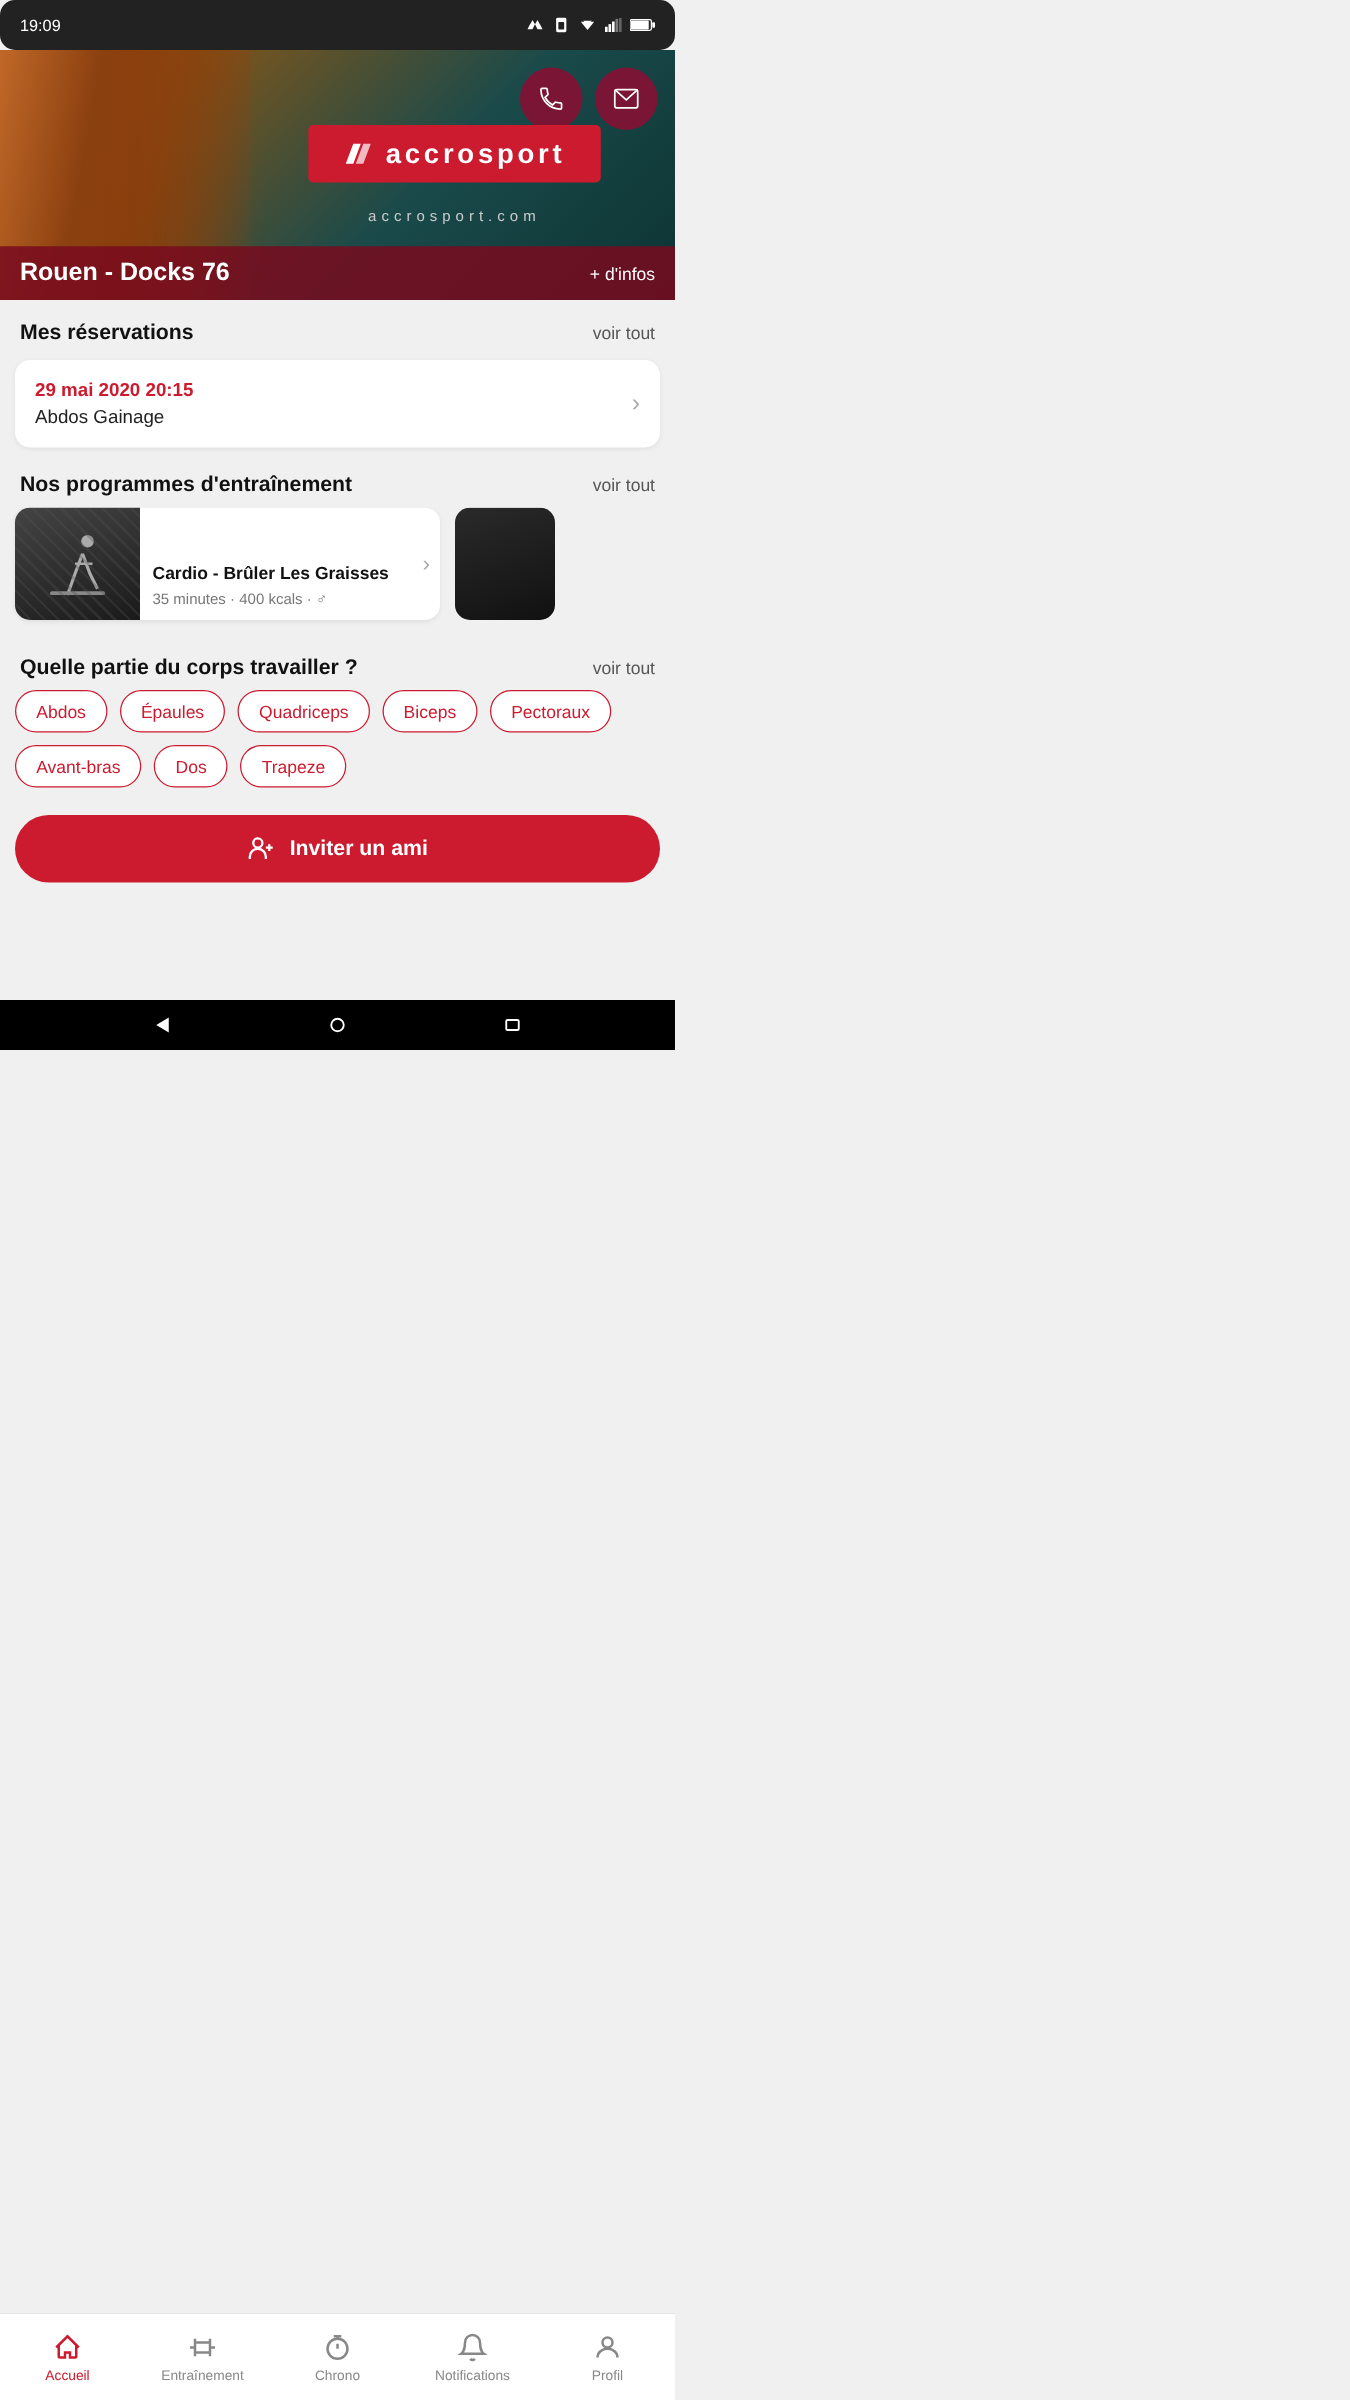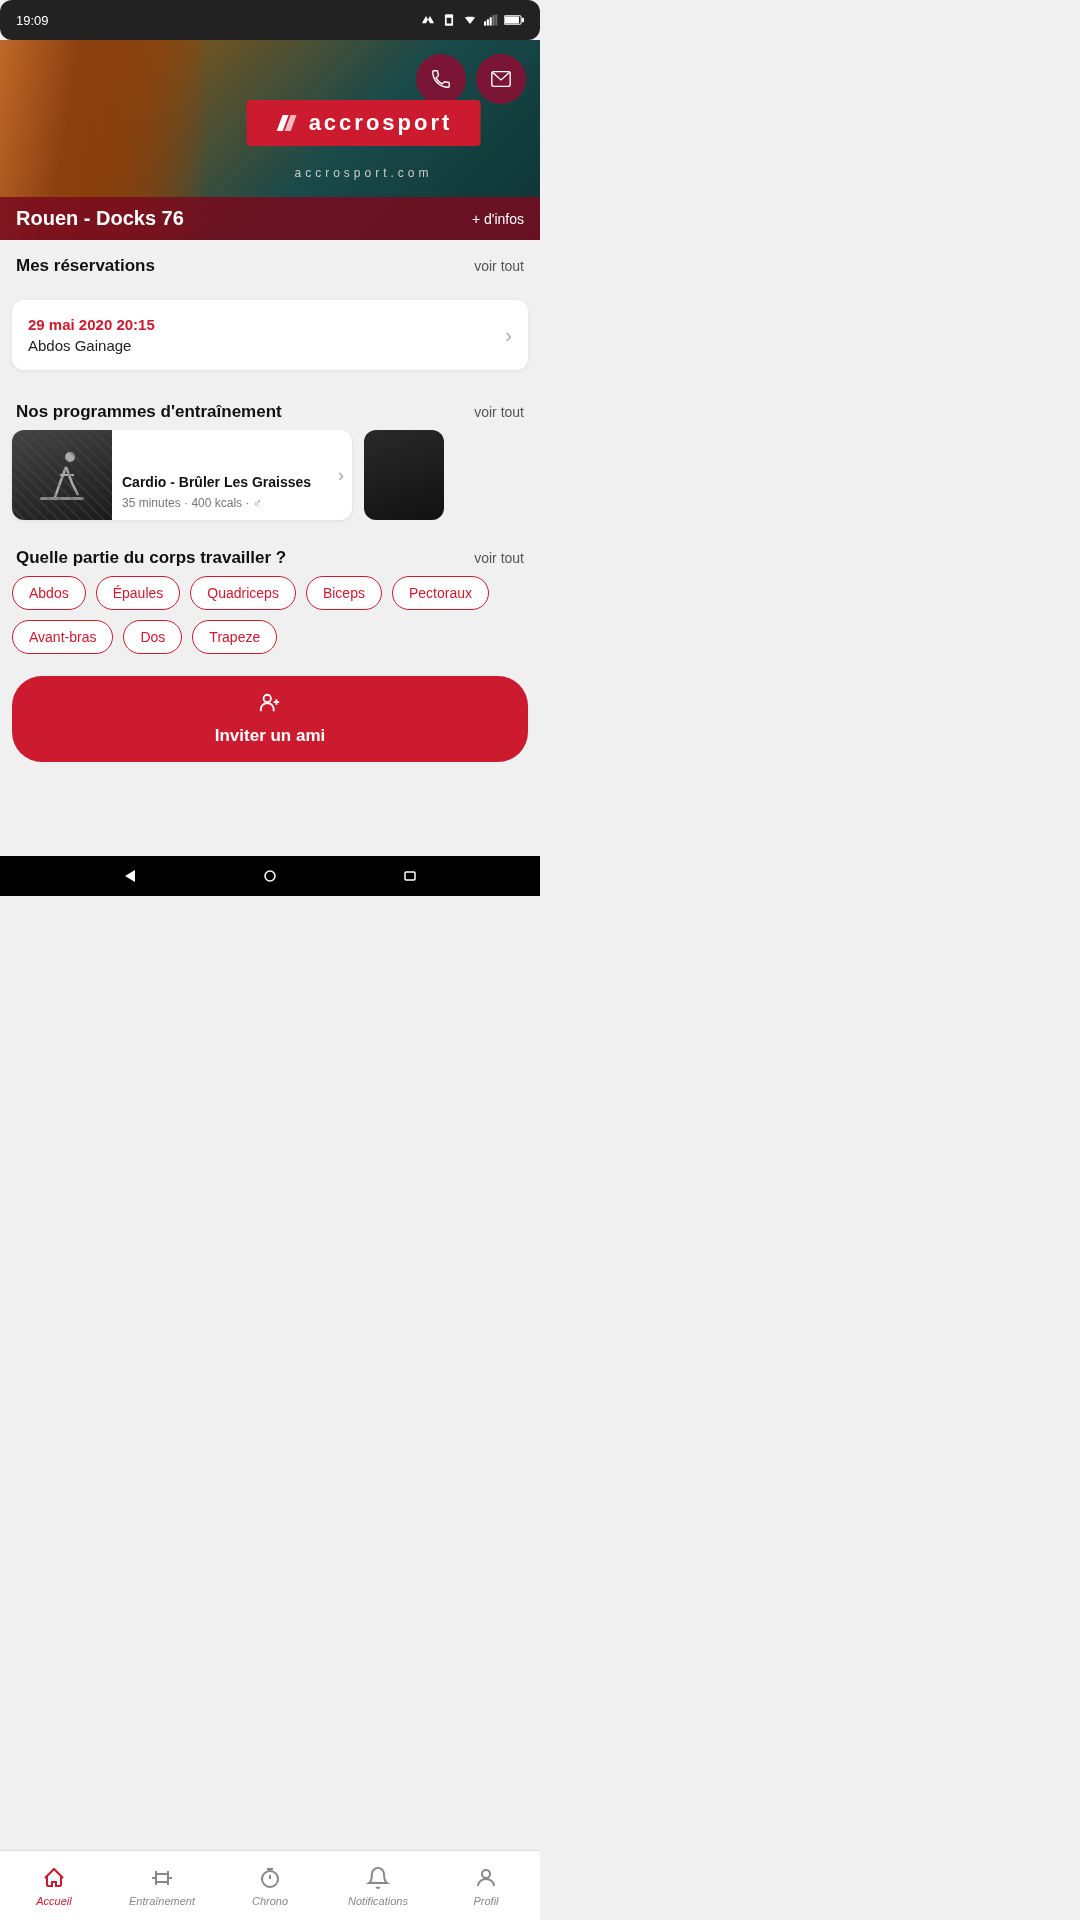--- a/index.html
+++ b/index.html
@@ -134,21 +134,21 @@
     }
     .section-link {
       font-size: 14px;
       color: #555;
     }
 
     
     .reservation-card {
       background: #fff;
       border-radius: 12px;
-      margin: 16px 12px;
+      margin: 4px 12px;
       padding: 16px 16px;
       display: flex;
       justify-content: space-between;
       align-items: center;
       box-shadow: 0 1px 4px rgba(0,0,0,0.07);
     }
     .reservation-date {
       color: #cc1a2e;
       font-size: 15px;
       font-weight: 700;
@@ -270,21 +270,20 @@
       margin: 14px 12px;
       padding: 16px 0;
       width: calc(100% - 24px);
       font-size: 17px;
       font-weight: 600;
       display: flex;
       align-items: center;
       justify-content: center;
       gap: 12px;
       cursor: pointer;
-      flex-direction: column;
     }
 
     
     .bottom-nav {
       position: fixed;
       bottom: 0;
       left: 0;
       width: 540px;
       background: #fff;
       border-top: 1px solid #e0e0e0;
@@ -300,21 +299,20 @@
       gap: 4px;
       cursor: pointer;
     }
     .nav-icon {
       width: 26px; height: 26px;
       display: flex; align-items: center; justify-content: center;
     }
     .nav-label {
       font-size: 11px;
       color: #888;
-      font-style: italic;
     }
     .nav-label.active {
       color: #cc1a2e;
     }
     .nav-icon svg { width: 24px; height: 24px; }
 
     
     .android-nav {
       background: #000;
       height: 40px;

